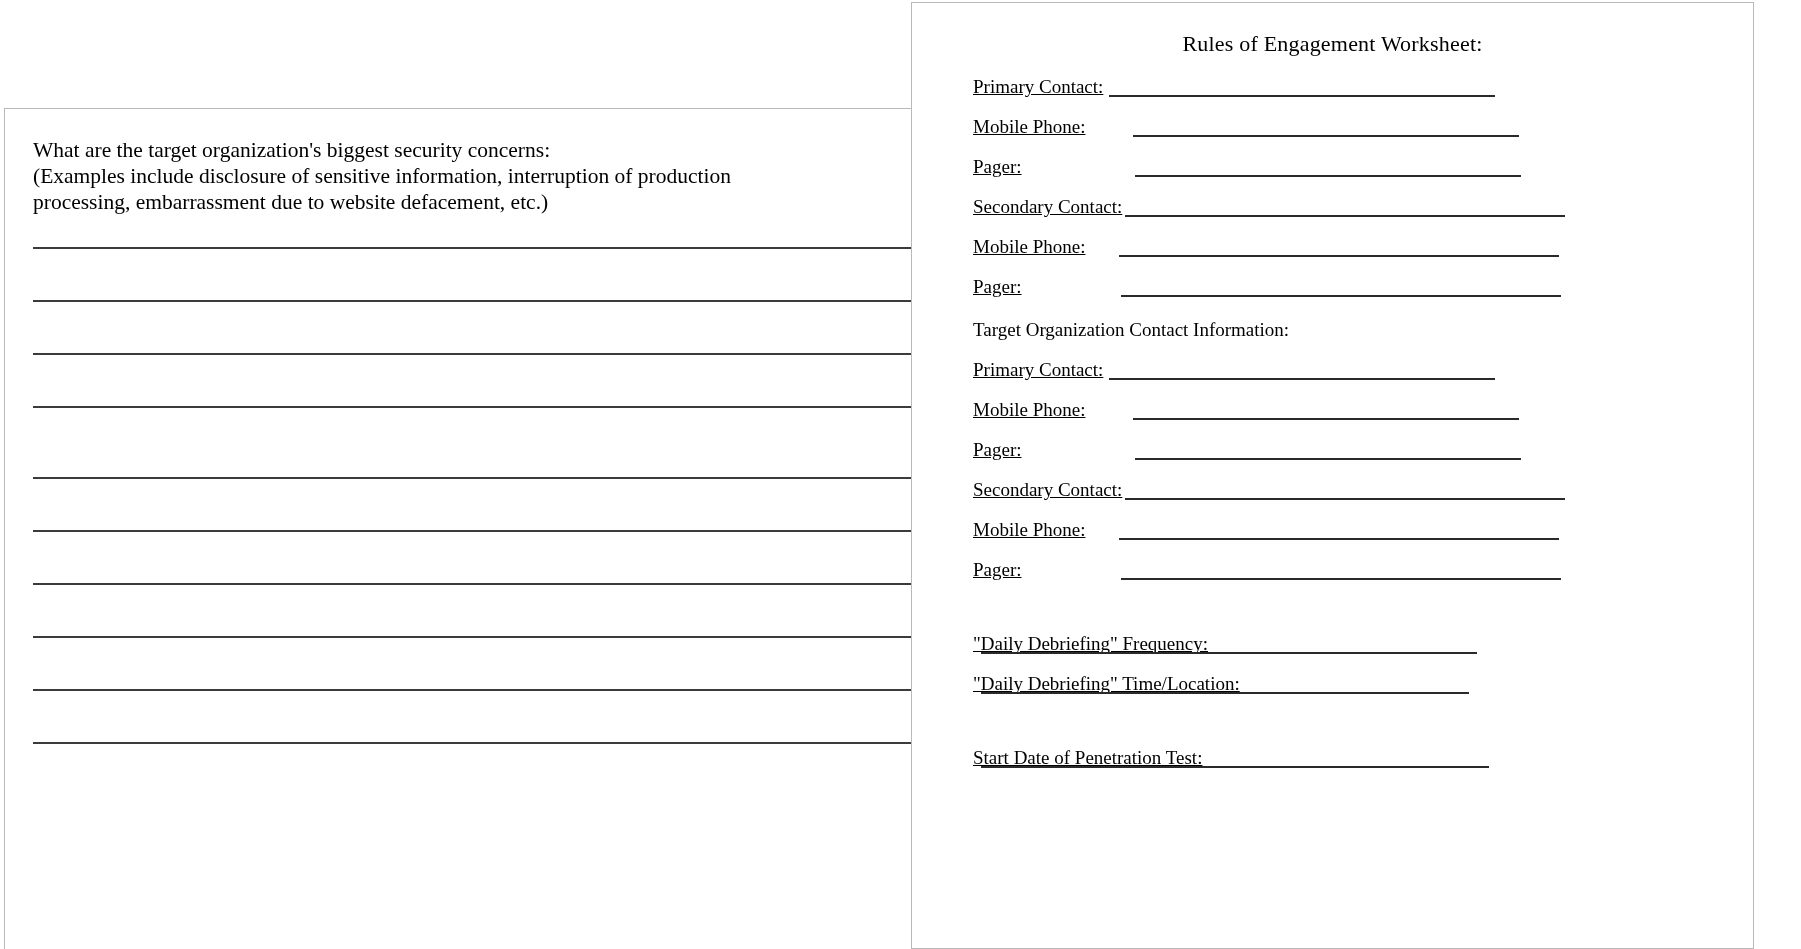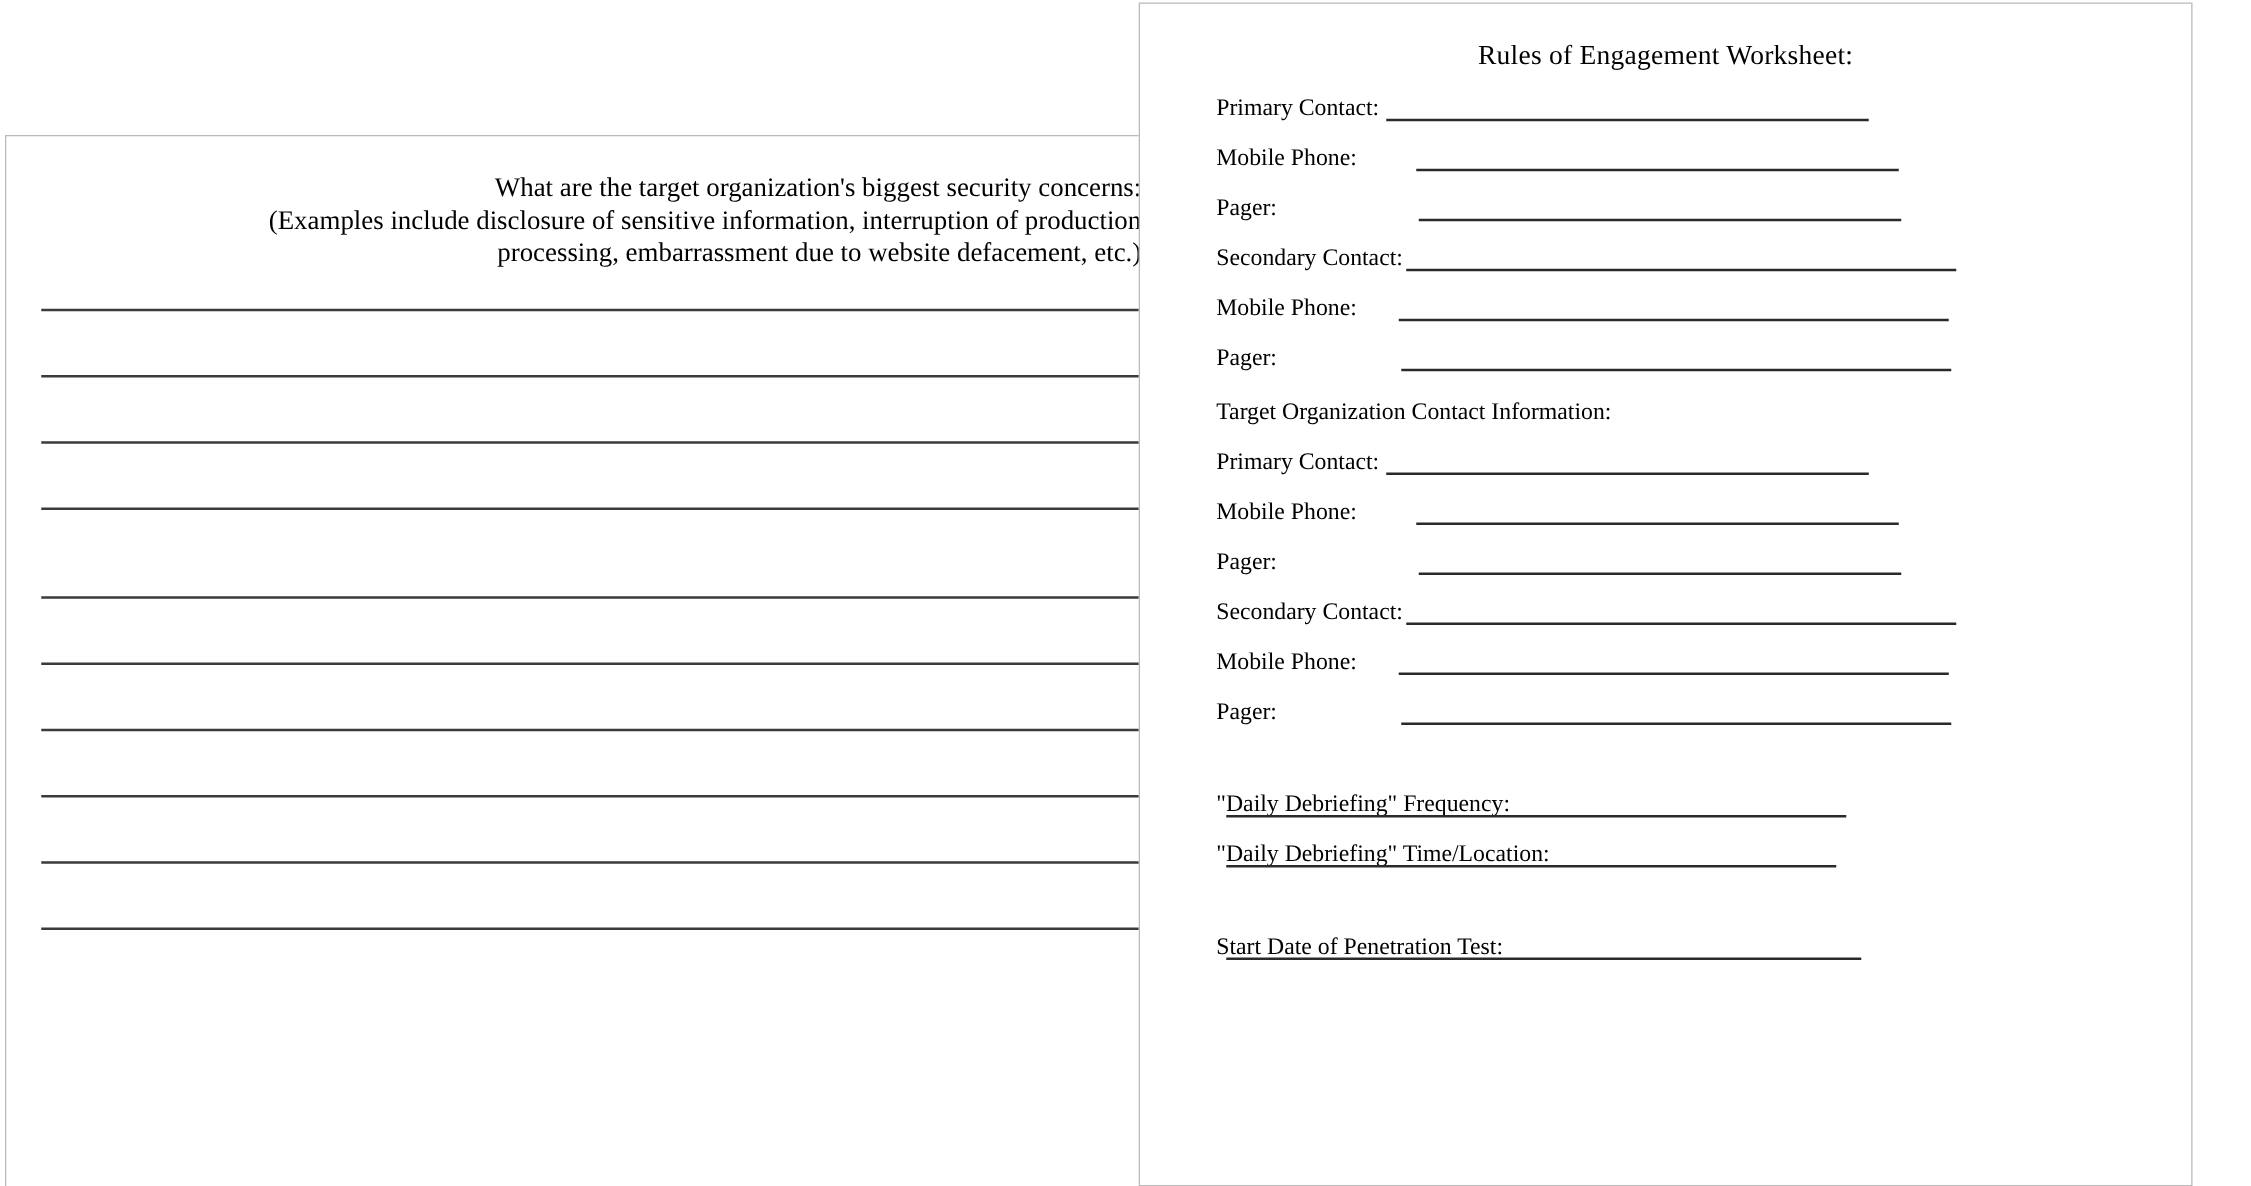--- a/index.html
+++ b/index.html
@@ -51,21 +51,20 @@
     margin-top: 14px;
   }
 
   #roe-panel .panel-title {
     margin-top: 28px;
   }
 
   
   .scope-body {
     padding: 0 28px;
-    text-align: right;
   }
 
   .scope-question {
     font-size: 21.5px;
     line-height: 26px;
     margin-top: 28px;
     white-space: pre-line;
   }
 
   .q2 {
@@ -118,20 +117,21 @@
     align-items: flex-end;
     margin-top: 19px;
     font-size: 19px;
     line-height: 20px;
     height: 21px;
   }
 
   .roe-row .row-label {
     white-space: nowrap;
     flex: 0 0 auto;
+    text-decoration: underline;
   }
 
   .roe-row .row-blank {
     flex: 0 0 auto;
     border-bottom: 2px solid #2a2a2a;
     height: 15px;
     margin-left: 6px;
   }
 
   .spacer-lg {

